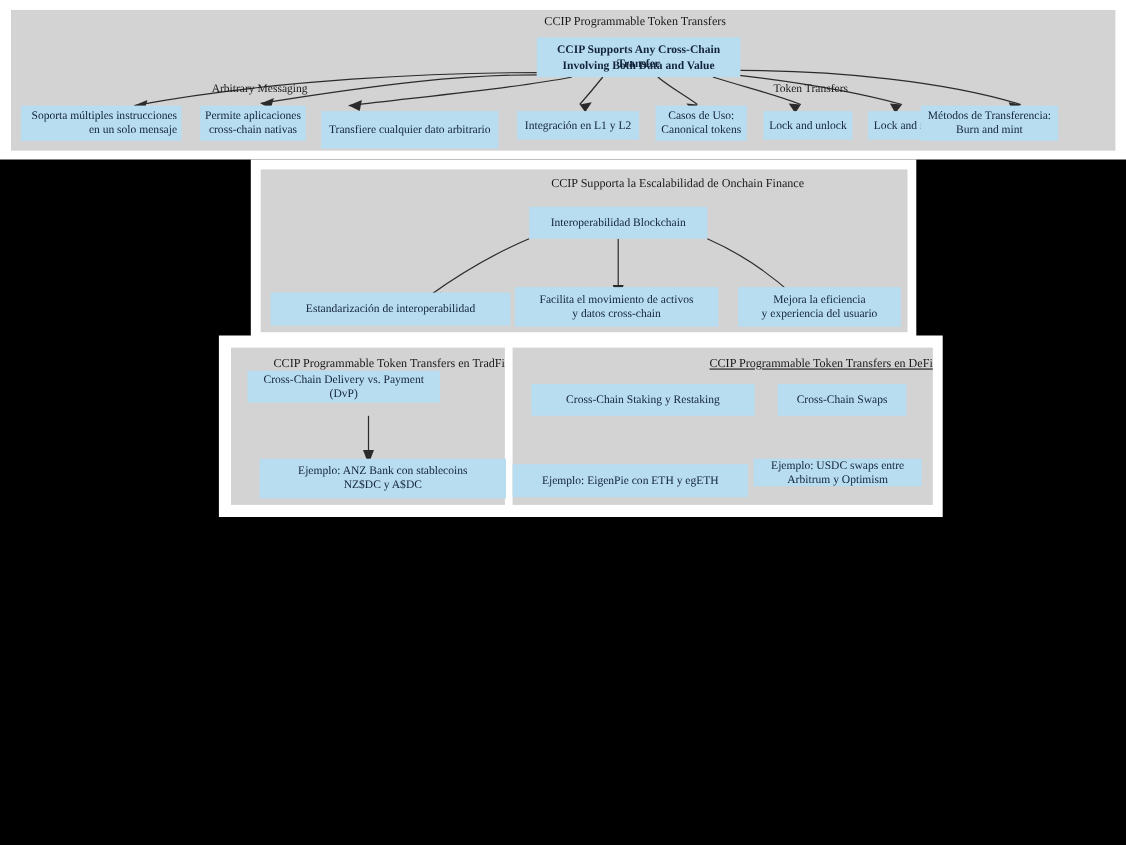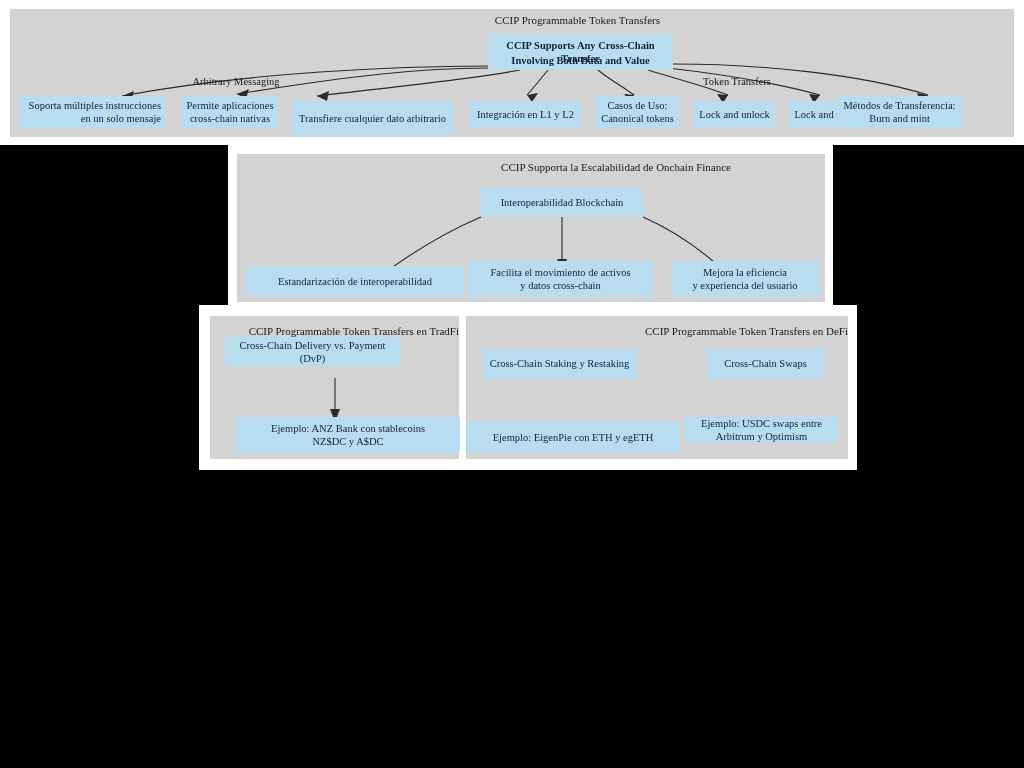--- a/index.html
+++ b/index.html
@@ -220,23 +220,23 @@
   <div class="node" style="left:26px; top:32px; width:175px; height:29px; flex-direction:column;">
     <span>Cross-Chain Delivery vs. Payment (DvP)</span>
   </div>
   <div class="node" style="left:37px; top:112px; width:224px; height:36px; flex-direction:column;">
     <span>Ejemplo: ANZ Bank con stablecoins</span>
     <span>NZ$DC y A$DC</span>
   </div>
 
   <div class="subpanel" style="left:267px; top:11px; width:382px; height:143px;"></div>
 
-  <div class="panel-title" style="left:267px; top:20px; width:382px;">CCIP Programmable Token Transfers en DeFi</div>
-
-  <div class="node" style="left:284px; top:44px; width:153px; height:29px; flex-direction:column;">
+  <div class="panel-title" style="left:267px; top:20px; width:382px;text-decoration:underline;">CCIP Programmable Token Transfers en DeFi</div>
+
+  <div class="node" style="left:284px; top:44px; width:203px; height:29px; flex-direction:column;">
     <span>Cross-Chain Staking y Restaking</span>
   </div>
   <div class="node" style="left:267px; top:117px; width:214px; height:30px; flex-direction:column;">
     <span>Ejemplo: EigenPie con ETH y egETH</span>
   </div>
   <div class="node" style="left:508px; top:44px; width:117px; height:29px; flex-direction:column;">
     <span>Cross-Chain Swaps</span>
   </div>
   <div class="node" style="left:486px; top:112px; width:153px; height:25px; flex-direction:column;">
     <span>Ejemplo: USDC swaps entre</span>

